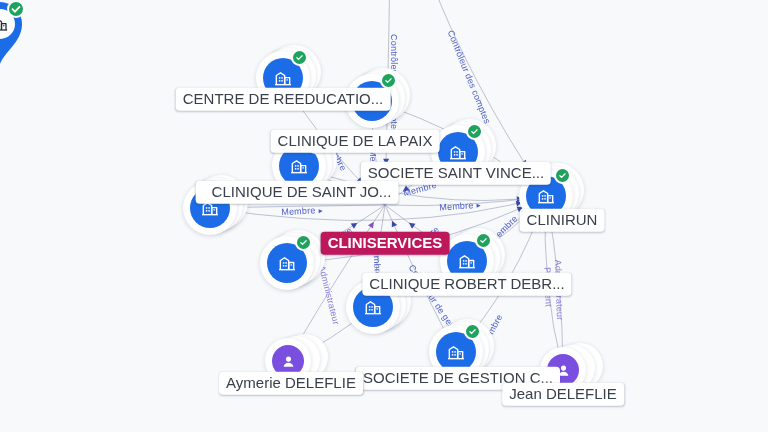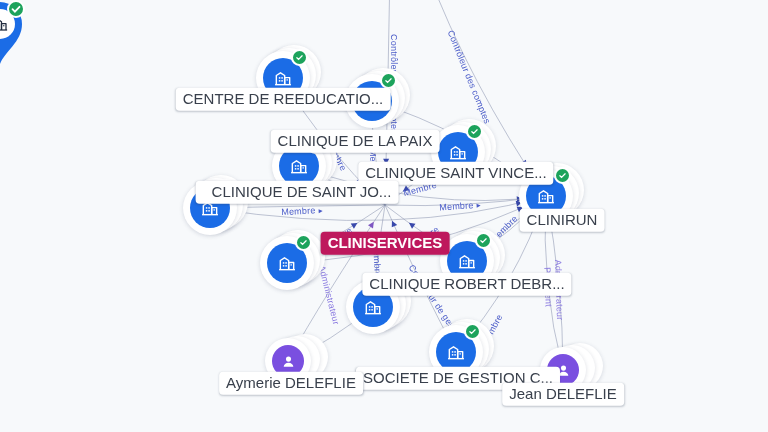--- a/index.html
+++ b/index.html
@@ -191,21 +191,21 @@
       <rect x="16.2" y="13.5" width="1.6" height="1.6"></rect>
     </g>
   </svg>
         </div>
       <div class="check" style="background:#1da35c">
     <svg width="9" height="9" viewBox="0 0 24 24">
             <path d="M5 12.5 l4.5 4.5 L19 7.5" stroke="#fff" stroke-width="3.4" fill="none" stroke-linecap="round"></path>
           </svg>
   </div>
       </div>
-      <div class="nlabel" style="left: 456px; top: 173px;">CLINIQUE SAINT VINCE...</div>
+      <div class="nlabel" style="left: 456px; top: 173px;">SOCIETE SAINT VINCE...</div>
       <div class="node company" style="left: 299px; top: 166px;">
         <div class="stack s2"></div>
       <div class="stack s1"></div>
       <div class="white"></div>
       <div class="color" style="background:#1b6ce6">
           <svg width="20" height="20" viewBox="0 0 24 24">
     <g fill="none" stroke="#fff" stroke-width="1.7" stroke-linejoin="round">
       <path d="M4 20 V9 l5 -3.2 5 3.2 V20"></path>
       <path d="M14 20 V11.5 h6 V20"></path>
       <path d="M2.5 20 h19"></path>

